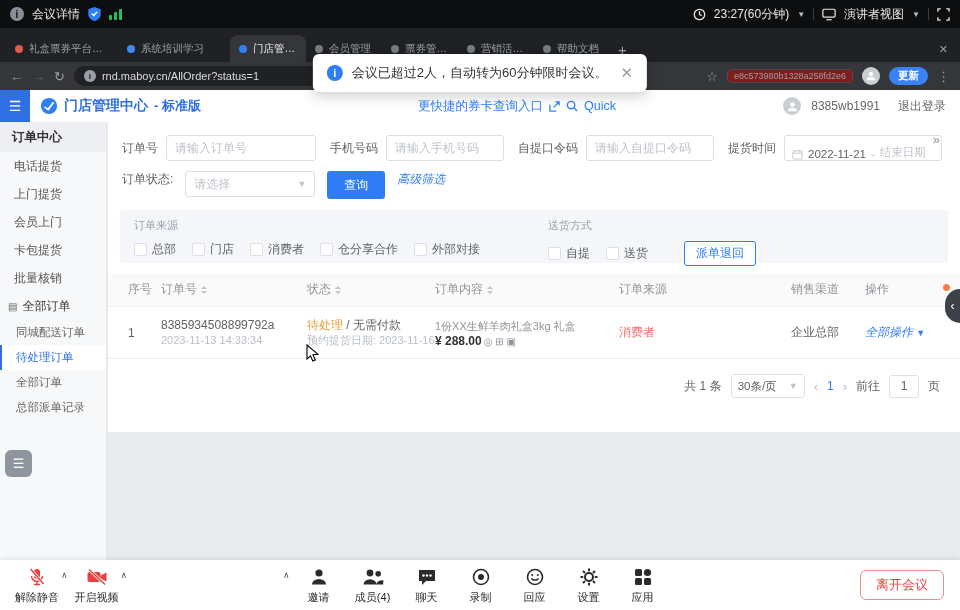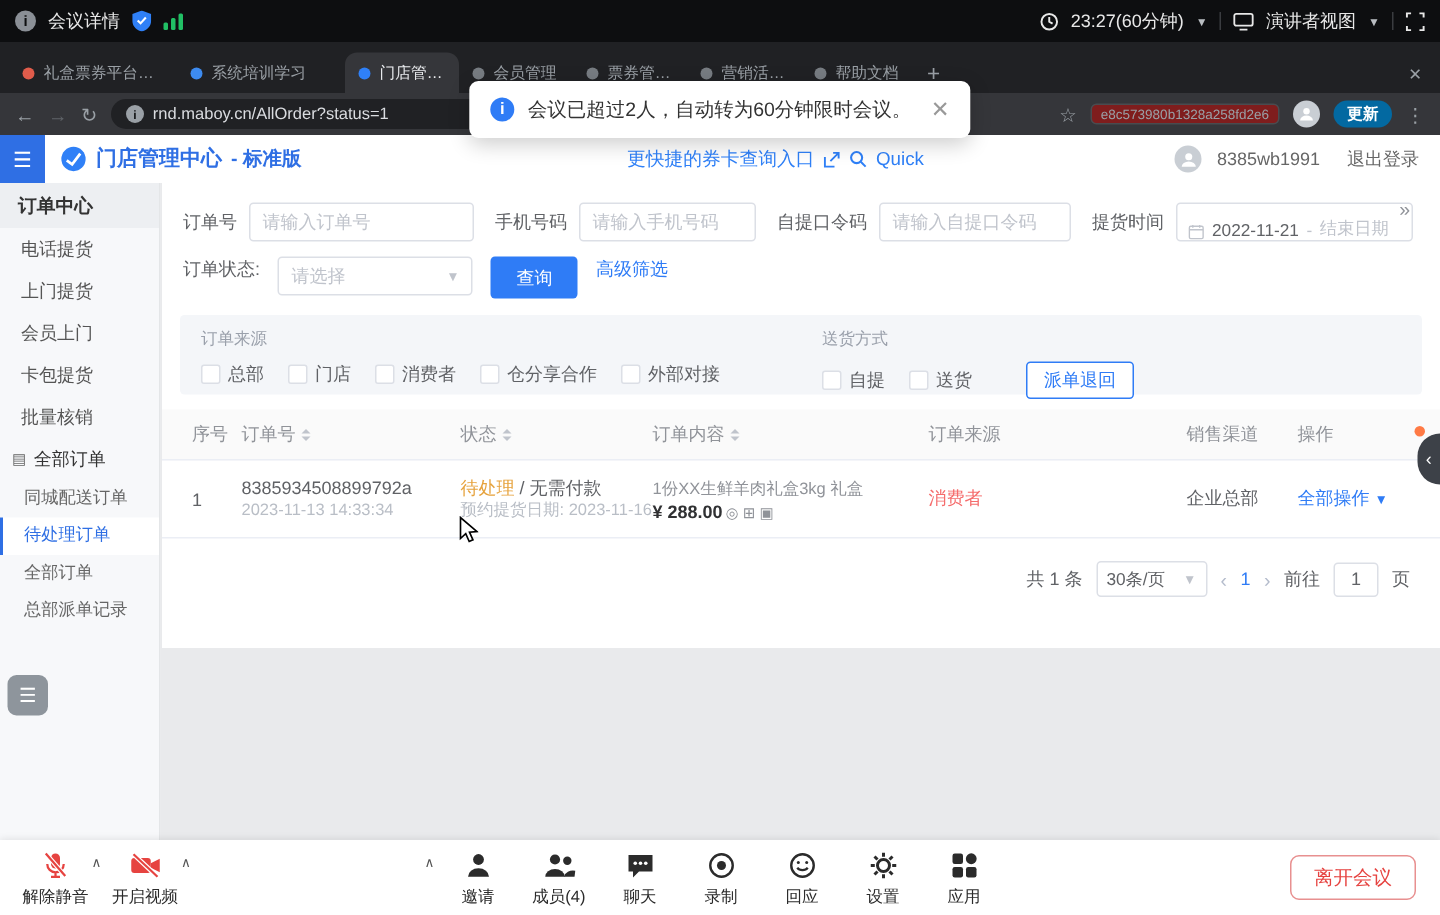--- a/index.html
+++ b/index.html
@@ -24,21 +24,21 @@
   .fav { width:8px; height:8px; border-radius:50%; flex:none; }
   .tab-label { overflow:hidden; text-overflow:ellipsis; }
   .newtab { color:#9aa0a6; font-size:15px; padding:0 8px 4px; }
   .tabstrip-right { margin-left:auto; color:#9aa0a6; font-size:11px; padding-bottom:6px; padding-right:6px; }
 
   .addrbar { position:absolute; top:62px; left:0; right:0; height:28px; background:#35363a; display:flex; align-items:center; gap:9px; padding:0 10px; color:#9aa0a6; font-size:13px; }
   .nav-dim { color:#5f6368; }
   .url-pill { background:#202124; border-radius:13px; height:20px; width:398px; display:flex; align-items:center; gap:6px; padding:0 10px; color:#dadce0; font-size:11px; }
   .url-pill .i-circle { width:12px; height:12px; background:#9aa0a6; font-size:8px; }
   .token-pill { background:#7f1d1d; border:1px solid #4a4b4f; border-radius:4px; padding:1px 6px; font-size:9px; color:#9aa0a6; }
-  .update-chip { background:#0369a1; color:#fff; border-radius:10px; padding:2px 9px; font-size:10.5px; font-weight:bold; }
+  .update-chip { background:#3b82f6; color:#fff; border-radius:10px; padding:2px 9px; font-size:10.5px; font-weight:bold; }
 
   
   .app-header { position:absolute; top:90px; left:0; right:0; height:32px; background:#fff; display:flex; align-items:center; z-index:5; }
   .burger { width:30px; height:32px; background:#2f6fe4; color:#fff; display:flex; align-items:center; justify-content:center; font-size:14px; flex:none; }
   .brand { display:flex; align-items:center; gap:6px; margin-left:10px; color:#2f6fe4; font-weight:bold; font-size:14px; white-space:nowrap; }
   .edition { font-weight:bold; font-size:13px; }
   .quick-area { position:absolute; left:418px; display:flex; align-items:center; gap:6px; color:#2f80f7; font-size:12.5px; }
   .hdr-right { margin-left:auto; display:flex; align-items:center; gap:10px; padding-right:14px; font-size:12px; color:#666; }
   .avatar { width:18px; height:18px; border-radius:50%; background:#c9ced4; display:flex; align-items:center; justify-content:center; }
 
@@ -58,21 +58,21 @@
   .frow1 { display:flex; align-items:center; gap:8px; padding:13px 14px 0; font-size:12px; color:#606266; }
   .frow2 { display:flex; align-items:flex-start; gap:12px; padding:10px 14px 0; font-size:12px; color:#606266; }
   .inp { height:26px; border:1px solid #dcdfe6; border-radius:3px; padding:0 8px; font-size:12px; color:#b91c1c; background:#fff; outline:none; }
   .inp::placeholder { color:#c0c4cc; }
   .w150{width:150px}.w118{width:118px}.w128{width:128px}
   .date-box { width:158px; height:26px; border:1px solid #dcdfe6; border-radius:3px; display:flex; align-items:flex-end; gap:5px; padding:0 7px; font-size:11.5px; color:#606266; }
   .date-box .ph { color:#c0c4cc; }
   .sel { width:130px; height:26px; border:1px solid #dcdfe6; border-radius:3px; display:flex; align-items:center; justify-content:space-between; padding:0 8px; color:#c0c4cc; font-size:12px; background:#fff; }
   .sel .car { color:#c0c4cc; font-size:9px; }
   .btn-primary { background:#2f7cf6; color:#fff; border:none; border-radius:3px; height:28px; padding:0 17px; font-size:12px; }
-  .link-blue { color:#2f7cf6; font-size:12px; }
+  .link-blue { color:#2f7cf6; font-size:12px;font-style:italic; }
 
   .filter-panel { margin:11px 12px 0; background:#f4f6f9; border-radius:3px; height:53px; display:flex; gap:68px; padding:8px 14px; font-size:12px; }
   .fp-title { font-size:11px; color:#9aa0ab; margin-bottom:8px; }
   .cb-row { display:flex; align-items:center; gap:16px; color:#606266; }
   .cb { display:flex; align-items:center; gap:5px; }
   .cb i { width:13px; height:13px; border:1px solid #dcdfe6; border-radius:2px; background:#fff; }
   .btn-outline { border:1px solid #2f7cf6; color:#2f7cf6; background:#fff; border-radius:3px; height:25px; padding:0 11px; font-size:12px; margin-left:20px; }
 
   .t-head { display:flex; align-items:center; height:34px; background:#fafafa; border-bottom:1px solid #ebeef5; color:#909399; font-size:12px; margin-top:10px; }
   .t-row { display:flex; align-items:center; height:52px; border-bottom:1px solid #ebeef5; color:#606266; font-size:12px; }

